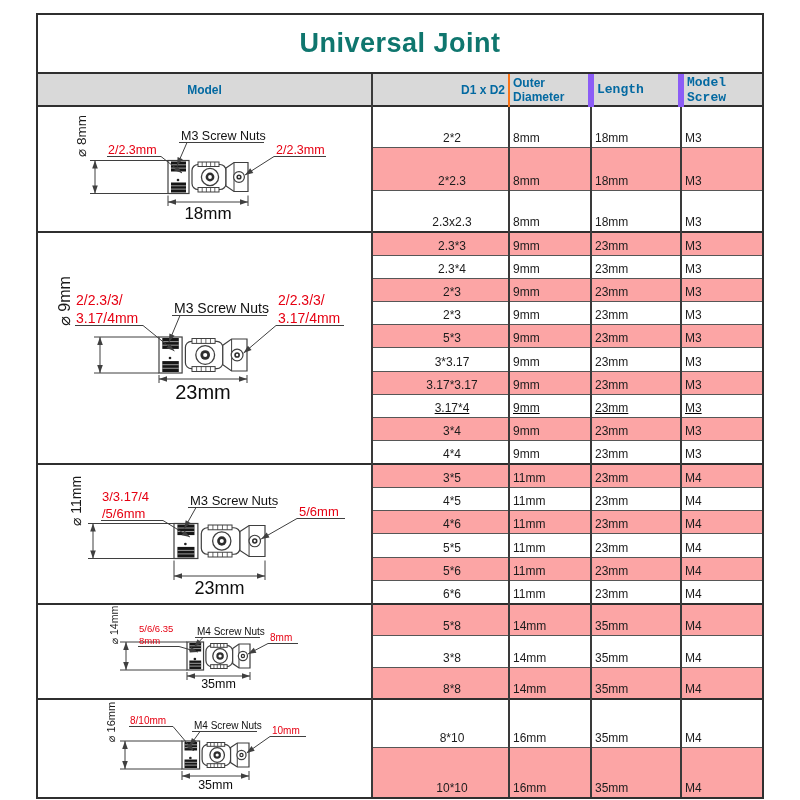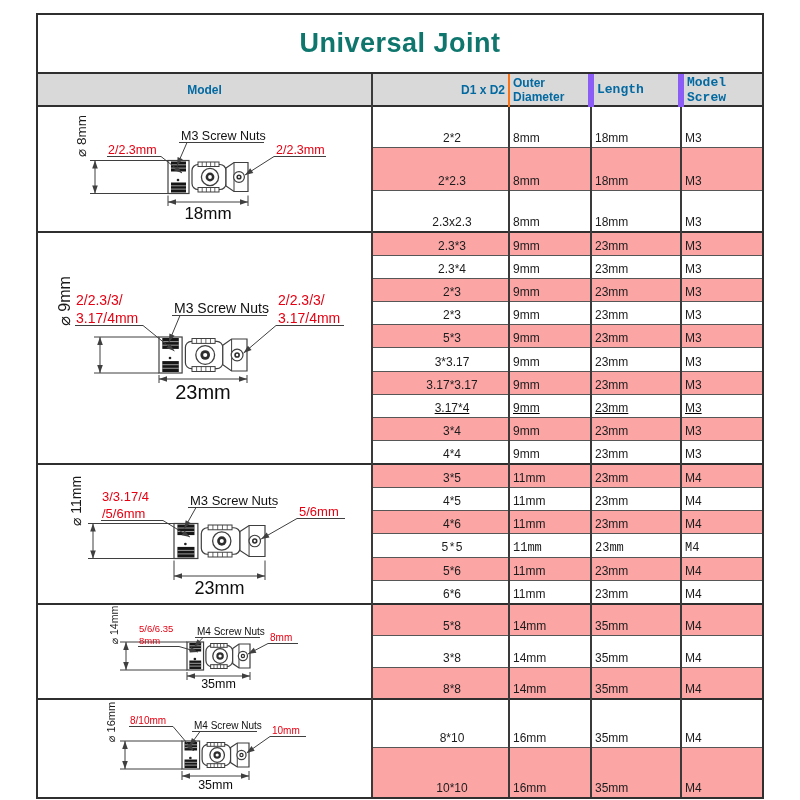--- a/index.html
+++ b/index.html
@@ -306,21 +306,21 @@
             <td class="c-outer">11mm</td>
             <td class="c-len">23mm</td>
             <td class="c-lock">M4</td>
           </tr>
           <tr style="height: 23px;">
             <td class="c-d1 alt">4*6</td>
             <td class="c-outer alt">11mm</td>
             <td class="c-len alt">23mm</td>
             <td class="c-lock alt">M4</td>
           </tr>
-          <tr style="height: 23px; font-family: Liberation Mono, monospace;">
+          <tr style="height: 23px;">
             <td class="c-d1">5*5</td>
             <td class="c-outer">11mm</td>
             <td class="c-len">23mm</td>
             <td class="c-lock">M4</td>
           </tr>
           <tr style="height: 23px;">
             <td class="c-d1 alt">5*6</td>
             <td class="c-outer alt">11mm</td>
             <td class="c-len alt">23mm</td>
             <td class="c-lock alt">M4</td>

